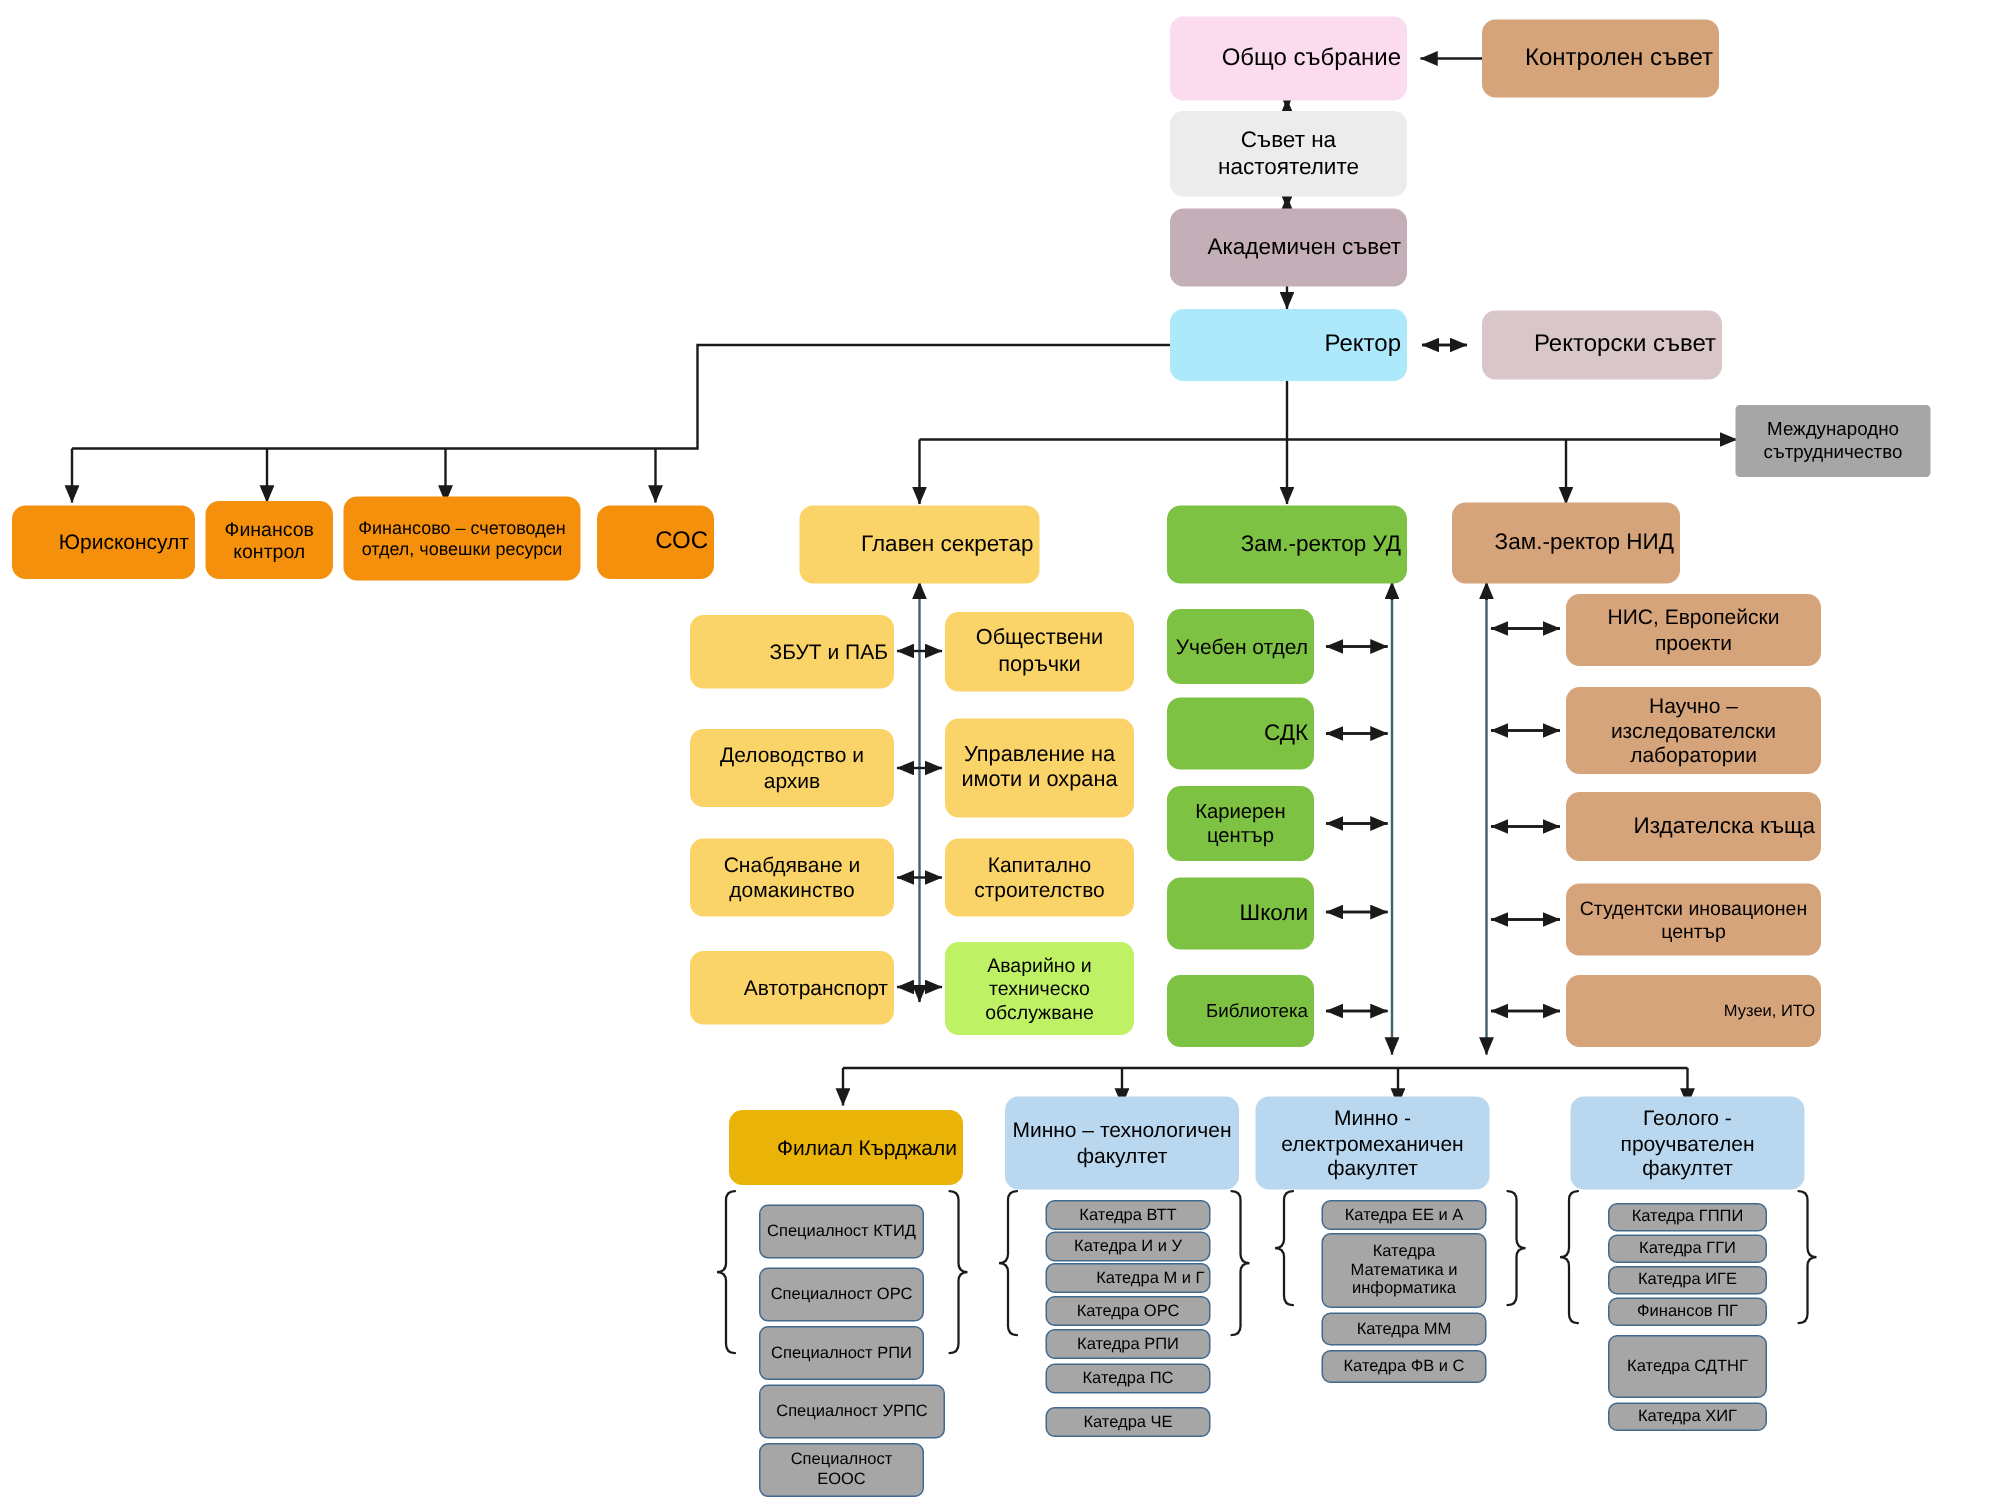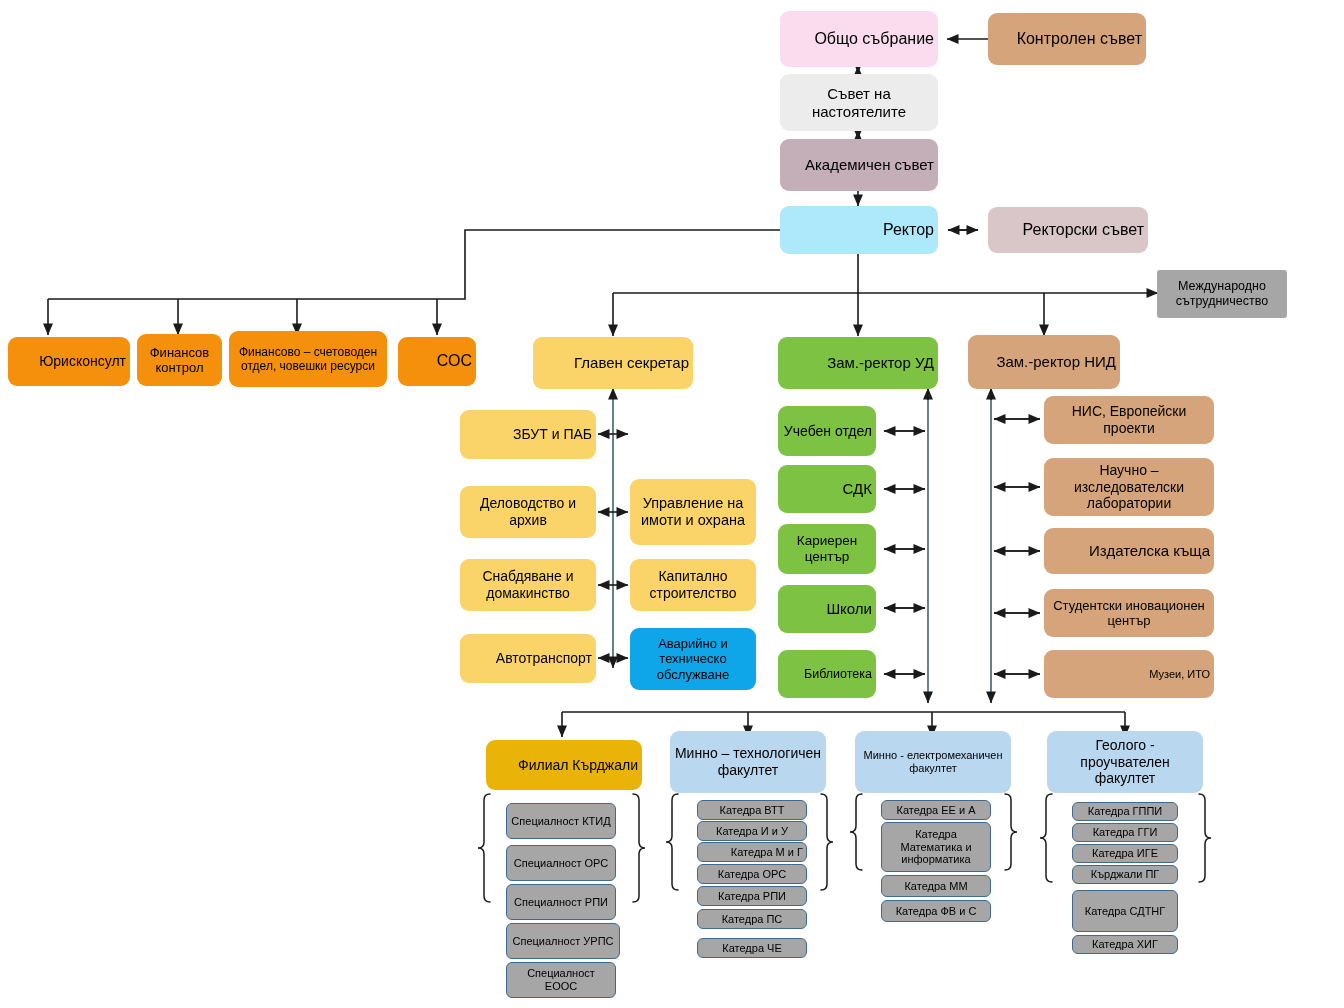--- a/index.html
+++ b/index.html
@@ -181,27 +181,30 @@
   <div class="box" style="left:460px;top:486px;width:136px;height:52px;background:#FBD469;font-size:14px;">
     <span>Деловодство и архив</span>
   </div>
   <div class="box" style="left:460px;top:559px;width:136px;height:52px;background:#FBD469;font-size:14px;">
     <span>Снабдяване и домакинство</span>
   </div>
   <div class="box" style="left:460px;top:634px;width:136px;height:49px;background:#FBD469;font-size:14px;">
     <span>Автотранспорт</span>
   </div>
 
+  <div class="box" style="left:630px;top:408px;width:126px;height:53px;background:#FBD469;font-size:14.5px;">
+    <span>Обществени поръчки</span>
+  </div>
   <div class="box" style="left:630px;top:479px;width:126px;height:66px;background:#FBD469;font-size:14.5px;">
     <span>Управление на имоти и охрана</span>
   </div>
   <div class="box" style="left:630px;top:559px;width:126px;height:52px;background:#FBD469;font-size:14px;">
     <span>Капитално строителство</span>
   </div>
-  <div class="box" style="left:630px;top:628px;width:126px;height:62px;background:#0ea5e9;font-size:13px;">
+  <div class="box" style="left:630px;top:628px;width:126px;height:62px;background:#bef264;font-size:13px;">
     <span>Аварийно и техническо обслужване</span>
   </div>
 
   <div class="box" style="left:778px;top:337px;width:160px;height:52px;background:#7DC242;font-size:15px;">
     <span>Зам.-ректор УД</span>
   </div>
 
   <div class="box" style="left:778px;top:406px;width:98px;height:50px;background:#7DC242;font-size:14px;">
     <span>Учебен отдел</span>
   </div>
@@ -243,21 +246,21 @@
   </div>
   <div class="dept" style="left:506px;top:803px;width:110px;height:36px;">
     <span>Специалност КТИД</span>
     </div>
   <div class="dept" style="left:506px;top:845px;width:110px;height:36px;">
     <span>Специалност ОРС</span>
     </div>
   <div class="dept" style="left:506px;top:884px;width:110px;height:36px;">
     <span>Специалност РПИ</span>
     </div>
-  <div class="dept" style="left:506px;top:923px;width:114px;height:36px;text-align:center;">
+  <div class="dept" style="left:506px;top:923px;width:124px;height:36px;text-align:center;">
     <span>Специалност УРПС</span>
     </div>
   <div class="dept" style="left:506px;top:962px;width:110px;height:36px;">
     <span>Специалност ЕООС</span>
     </div>
 
   <div class="box" style="left:670px;top:731px;width:156px;height:62px;background:#B9D7EE;font-size:14px;">
     <span>Минно – технологичен факултет</span>
   </div>
   <div class="dept" style="left:697px;top:800px;width:110px;height:20px;">
@@ -275,21 +278,21 @@
   <div class="dept" style="left:697px;top:886px;width:110px;height:20px;">
     <span>Катедра РПИ</span>
     </div>
   <div class="dept" style="left:697px;top:909px;width:110px;height:20px;">
     <span>Катедра ПС</span>
     </div>
   <div class="dept" style="left:697px;top:938px;width:110px;height:20px;">
     <span>Катедра ЧЕ</span>
     </div>
 
-  <div class="box" style="left:855px;top:731px;width:156px;height:62px;background:#B9D7EE;font-size:11px;">
+  <div class="box" style="left:837px;top:731px;width:156px;height:62px;background:#B9D7EE;font-size:14px;">
     <span>Минно - електромеханичен факултет</span>
   </div>
   <div class="dept" style="left:881px;top:800px;width:110px;height:20px;">
     <span>Катедра ЕЕ и А</span>
     </div>
   <div class="dept" style="left:881px;top:822px;width:110px;height:50px;">
     <span>Катедра Математика и информатика</span>
     </div>
   <div class="dept" style="left:881px;top:875px;width:110px;height:22px;">
     <span>Катедра ММ</span>
@@ -304,21 +307,21 @@
   <div class="dept" style="left:1072px;top:802px;width:106px;height:19px;">
     <span>Катедра ГППИ</span>
     </div>
   <div class="dept" style="left:1072px;top:823px;width:106px;height:19px;">
     <span>Катедра ГГИ</span>
     </div>
   <div class="dept" style="left:1072px;top:844px;width:106px;height:19px;">
     <span>Катедра ИГЕ</span>
     </div>
   <div class="dept" style="left:1072px;top:865px;width:106px;height:19px;">
-    <span>Кърджали ПГ</span>
+    <span>Финансов ПГ</span>
     </div>
   <div class="dept" style="left:1072px;top:890px;width:106px;height:42px;">
     <span>Катедра СДТНГ</span>
     </div>
   <div class="dept" style="left:1072px;top:935px;width:106px;height:19px;">
     <span>Катедра ХИГ</span>
     </div>
 
 </div>
 

